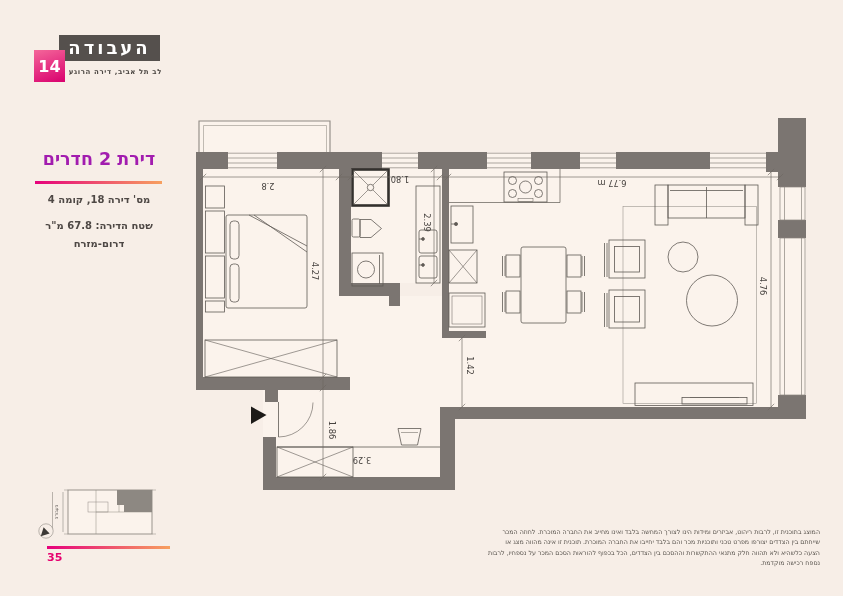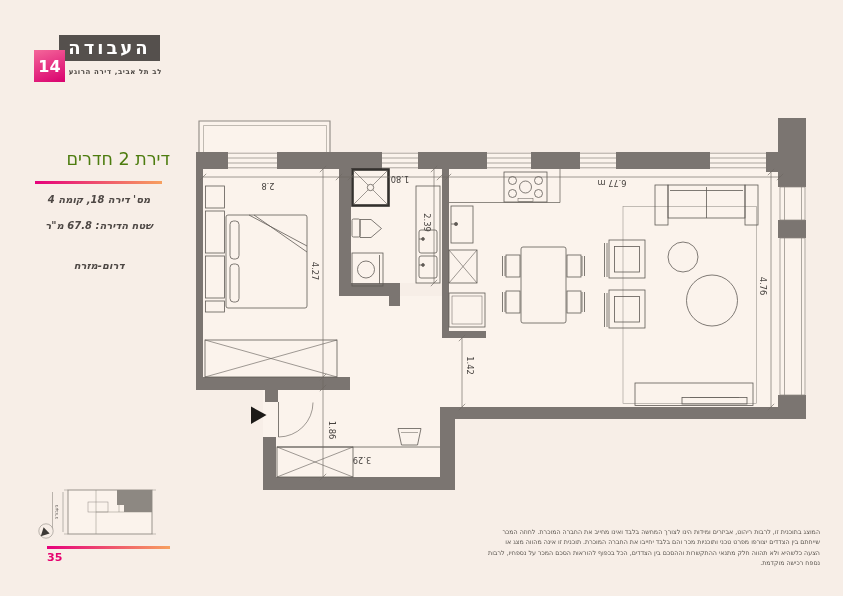--- a/index.html
+++ b/index.html
@@ -22,34 +22,33 @@
     line-height:34px; z-index:2;
   }
   .logo-tagline {
     position:absolute; left:58px; top:68px; width:104px;
     direction:rtl; text-align:right; font-size:7px; font-weight:bold;
     letter-spacing:0.6px; color:#4b4642;
   }
   
   .listing-title {
     position:absolute; left:28px; top:149px; width:142px;
-    direction:rtl; text-align:right; font-size:17.5px; font-weight:normal;
-    color:#4d7c0f;
+    direction:rtl; text-align:center; font-size:17.5px; font-weight:bold;
+    color:#a21caf;
   }
   .accent-line {
     position:absolute; left:35px; top:181px; width:127px; height:2.5px;
     background:linear-gradient(90deg,#e6017c,#f7a05f);
   }
   .listing-line {
     position:absolute; left:28px; width:142px;
     direction:rtl; text-align:center; font-size:10px; font-weight:600;
     color:#4e4845;
-    font-style:italic;
-  }
-  .l1 { top:194px; } .l2 { top:220px; } .l3 { top:260px; }
+  }
+  .l1 { top:194px; } .l2 { top:220px; } .l3 { top:238px; }
   
   .footer-line {
     position:absolute; left:47px; top:546px; width:123px; height:2.5px;
     background:linear-gradient(90deg,#e6017c,#f7a05f);
   }
   .page-number {
     position:absolute; left:47px; top:551px; font-size:11px; font-weight:bold;
     color:#e6006f;
   }
   

